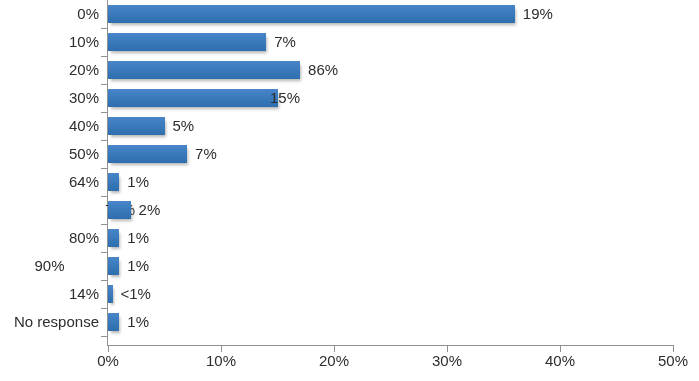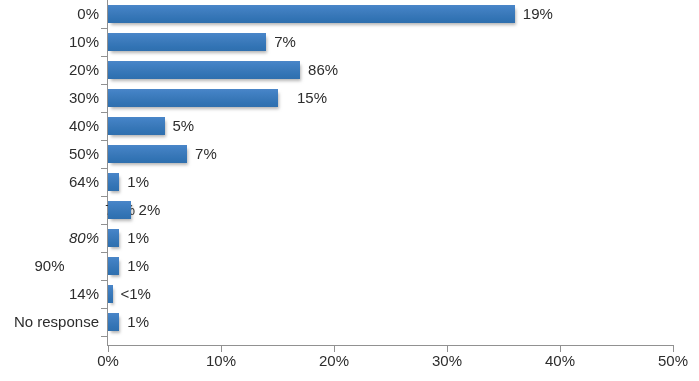--- a/index.html
+++ b/index.html
@@ -135,21 +135,21 @@
       </div>
     <div id="cat-labels">
         <div class="cat-label-wrap" style="top: 5px;">0%</div>
         <div class="cat-label-wrap" style="top: 33px;">10%</div>
         <div class="cat-label-wrap" style="top: 61px;">20%</div>
         <div class="cat-label-wrap" style="top: 89px;">30%</div>
         <div class="cat-label-wrap" style="top: 117px;">40%</div>
         <div class="cat-label-wrap" style="top: 145px;">50%</div>
         <div class="cat-label-wrap" style="top: 173px;">64%</div>
         <div class="cat-label-wrap" style="top: 201px; padding-left: 36px;">70%</div>
-        <div class="cat-label-wrap" style="top: 229px; font-style: italic;">80%</div>
+        <div class="cat-label-wrap" style="top: 229px;">80%</div>
         <div class="cat-label-wrap" style="top: 257px; text-align: center;">90%</div>
         <div class="cat-label-wrap" style="top: 285px;">14%</div>
         <div class="cat-label-wrap" style="top: 313px;">No response</div>
       </div>
     <div id="bars">
         <div class="bar" style="top: 5px; width: 406.8px;"></div>
         <div class="bar" style="top: 33px; width: 158.2px;"></div>
         <div class="bar" style="top: 61px; width: 192.1px;"></div>
         <div class="bar" style="top: 89px; width: 169.5px;"></div>
         <div class="bar" style="top: 117px; width: 56.5px;"></div>
@@ -158,21 +158,21 @@
         <div class="bar" style="top: 201px; width: 22.6px;"></div>
         <div class="bar" style="top: 229px; width: 11.3px;"></div>
         <div class="bar" style="top: 257px; width: 11.3px;"></div>
         <div class="bar" style="top: 285px; width: 4.52px;"></div>
         <div class="bar" style="top: 313px; width: 11.3px;"></div>
       </div>
     <div id="val-labels">
         <div class="val-label" style="left: 522.8px; top: 5px;">19%</div>
         <div class="val-label" style="left: 274.2px; top: 33px;">7%</div>
         <div class="val-label" style="left: 308.1px; top: 61px;">86%</div>
-        <div class="val-label" style="left: 297px; top: 89px;">15%</div>
+        <div class="val-label" style="left: 270px; top: 89px;">15%</div>
         <div class="val-label" style="left: 172.5px; top: 117px;">5%</div>
         <div class="val-label" style="left: 195.1px; top: 145px;">7%</div>
         <div class="val-label" style="left: 127.3px; top: 173px;">1%</div>
         <div class="val-label" style="left: 138.6px; top: 201px;">2%</div>
         <div class="val-label" style="left: 127.3px; top: 229px;">1%</div>
         <div class="val-label" style="left: 127.3px; top: 257px;">1%</div>
         <div class="val-label" style="left: 120.52px; top: 285px;">&lt;1%</div>
         <div class="val-label" style="left: 127.3px; top: 313px;">1%</div>
       </div>
     <div id="x-ticks">

